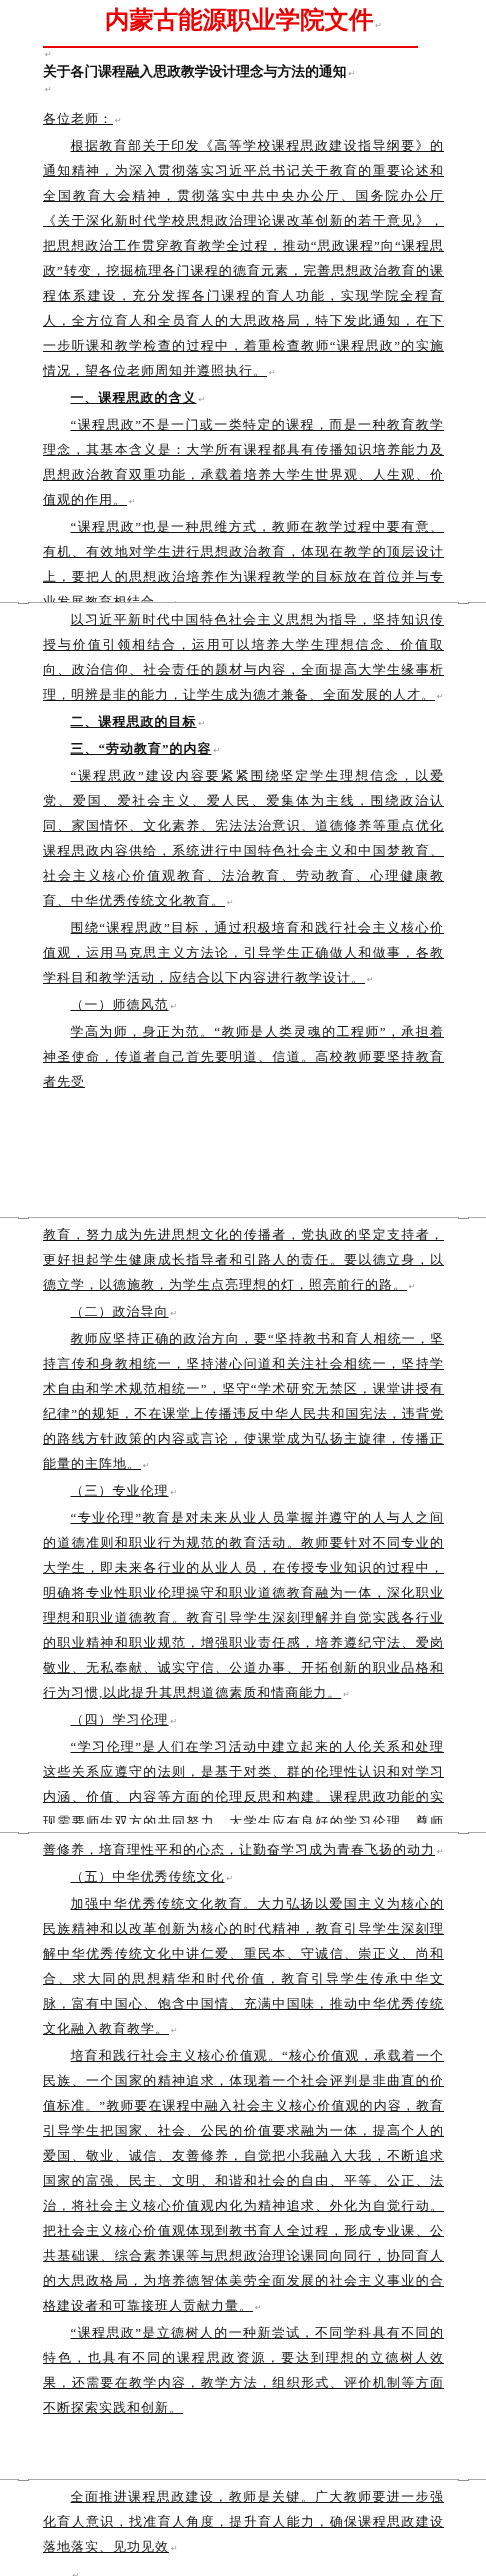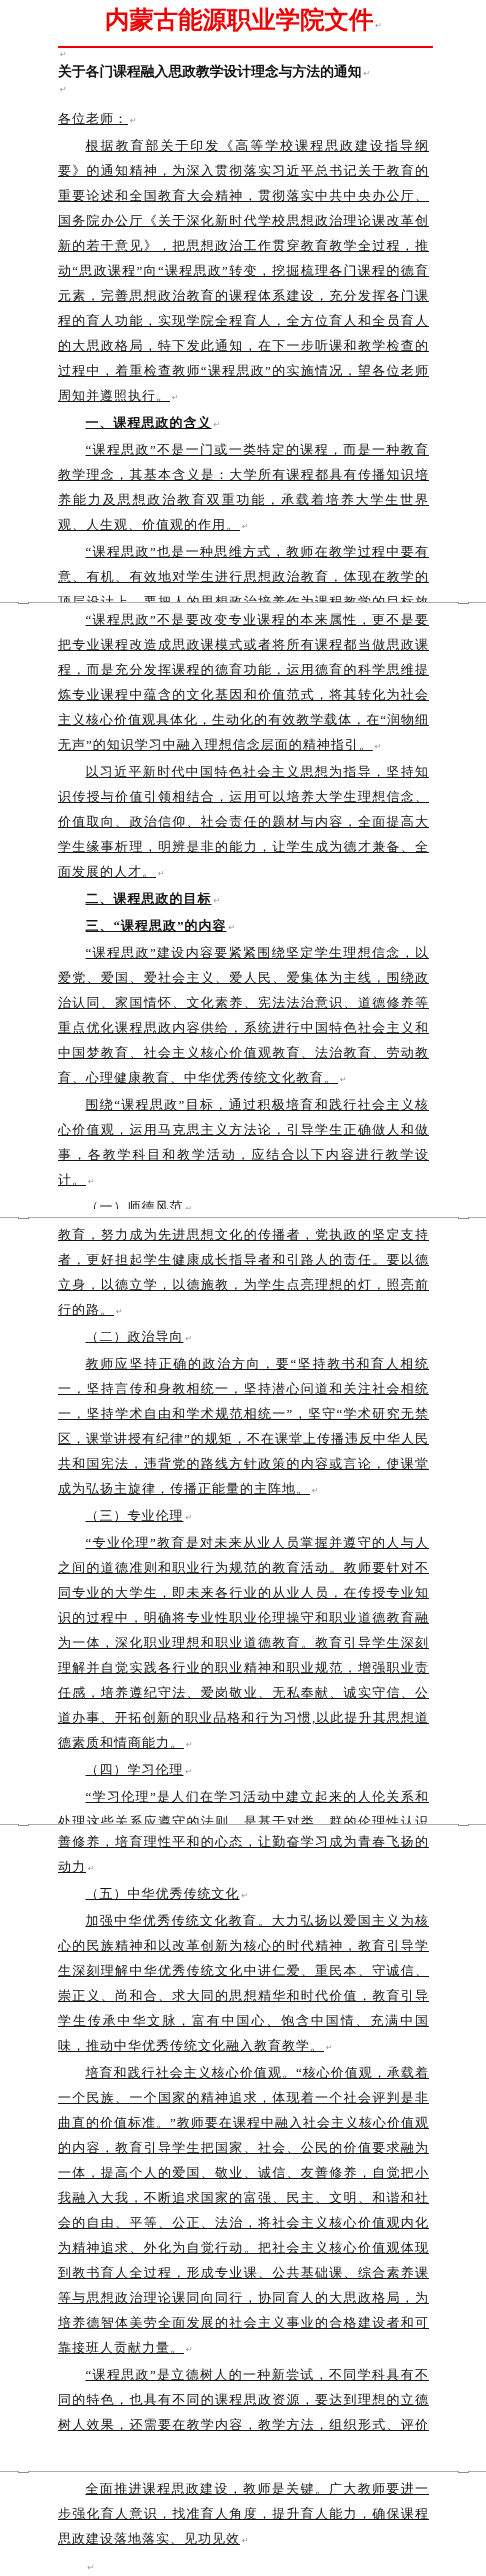--- a/index.html
+++ b/index.html
@@ -1,19 +1,19 @@
 <!DOCTYPE html>
 <html style="font-size:10px"><head>
 <meta charset="utf-8">
 <title>内蒙古能源职业学院文件</title>
 <style>
   html,body{margin:0;padding:0;background:#ffffff;}
   body{width:487px;font-family:"Liberation Serif","DejaVu Serif",serif;}
   .doc{width:487px;background:#ffffff;}
-  .page{position:relative;box-sizing:border-box;padding:0 58px;overflow:hidden;background:#ffffff;}
+  .page{position:relative;box-sizing:border-box;padding:0 43px;overflow:hidden;background:#ffffff;}
   .page-divider{position:absolute;top:0;left:0;width:100%;height:0.6px;background:#ababab;}
   .mark{position:absolute;top:-5px;width:10.6px;height:6.9px;border:0.6px solid #8f8f8f;background:#ffffff;box-sizing:border-box;}
   .mark-left{left:18px;}
   .mark-right{right:18px;}
   .doc-title{margin:3.8px 0 0 0;font-size:24.4px;line-height:31px;font-weight:bold;color:#ee0000;text-align:center;white-space:nowrap;letter-spacing:0px;}
   .red-rule{height:1.9px;background:#ee0000;width:375px;margin:5.6px 0 0 0;}
   .pilcrow-line{height:12.5px;line-height:12.5px;}
   .notice-title{margin:1.3px 0 0 0;font-size:13.8px;line-height:19px;font-weight:bold;text-align:left;color:#111111;font-family:"Liberation Sans","DejaVu Sans",sans-serif;}
   .body-line{font-size:13px;line-height:25px;letter-spacing:1px;color:#151515;text-align:justify;word-break:break-all;margin:0;text-decoration:underline;}
   .salutation{margin-top:10px;text-indent:0;}
@@ -40,43 +40,42 @@
       <div class="body-line para"><span>根据教育部关于印发《高等学校课程思政建设指导纲要》的通知精神，为深入贯彻落实习近平总书记关于教育的重要论述和全国教育大会精神，贯彻落实中共中央办公厅、国务院办公厅《关于深化新时代学校思想政治理论课改革创新的若干意见》，把思想政治工作贯穿教育教学全过程，推动“思政课程”向“课程思政”转变，挖掘梳理各门课程的德育元素，完善思想政治教育的课程体系建设，充分发挥各门课程的育人功能，实现学院全程育人，全方位育人和全员育人的大思政格局，特下发此通知，在下一步听课和教学检查的过程中，着重检查教师“课程思政”的实施情况，望各位老师周知并遵照执行。</span><span class="pilcrow">↵</span></div>
       <div class="body-line heading"><span>一、课程思政的含义</span><span class="pilcrow">↵</span></div>
       <div class="body-line para"><span>“课程思政”不是一门或一类特定的课程，而是一种教育教学理念，其基本含义是：大学所有课程都具有传播知识培养能力及思想政治教育双重功能，承载着培养大学生世界观、人生观、价值观的作用。</span><span class="pilcrow">↵</span></div>
       <div class="body-line para"><span>“课程思政”也是一种思维方式，教师在教学过程中要有意、有机、有效地对学生进行思想政治教育，体现在教学的顶层设计上，要把人的思想政治培养作为课程教学的目标放在首位并与专业发展教育相结合。</span><span class="pilcrow">↵</span></div>
     </section>
     <section class="page" style="height: 607px; padding-top: 5px;">
       <div class="page-divider">
         <span class="mark mark-left"></span>
         <span class="mark mark-right"></span>
       </div>
-      <div class="body-line para"><span>“课程思政”不是要改变专业课程的本来属性，更不是要把专业课程改造成思政课模式或者将所有课程都当做思政课程，而是充分发挥课程的德育功能，运用德育的科学思维提炼专业课程中蕴含的文化基因和价值范式，将其转化为社会主义核心价值观具体化，生动化的有效教学载体，在“润物细无声”的知识学习中融入理想信念层面的精神指引。</span><span class="pilcrow">↵</span></div>
       <div class="body-line para"><span>以习近平新时代中国特色社会主义思想为指导，坚持知识传授与价值引领相结合，运用可以培养大学生理想信念、价值取向、政治信仰、社会责任的题材与内容，全面提高大学生缘事析理，明辨是非的能力，让学生成为德才兼备、全面发展的人才。</span><span class="pilcrow">↵</span></div>
       <div class="body-line heading"><span>二、课程思政的目标</span><span class="pilcrow">↵</span></div>
-      <div class="body-line heading"><span>三、“课程思政”的内容</span><span class="pilcrow">↵</span></div>
+      <div class="body-line heading"><span>三、“劳动教育”的内容</span><span class="pilcrow">↵</span></div>
       <div class="body-line para"><span>“课程思政”建设内容要紧紧围绕坚定学生理想信念，以爱党、爱国、爱社会主义、爱人民、爱集体为主线，围绕政治认同、家国情怀、文化素养、宪法法治意识、道德修养等重点优化课程思政内容供给，系统进行中国特色社会主义和中国梦教育、社会主义核心价值观教育、法治教育、劳动教育、心理健康教育、中华优秀传统文化教育。</span><span class="pilcrow">↵</span></div>
       <div class="body-line para"><span>围绕“课程思政”目标，通过积极培育和践行社会主义核心价值观，运用马克思主义方法论，引导学生正确做人和做事，各教学科目和教学活动，应结合以下内容进行教学设计。</span><span class="pilcrow">↵</span></div>
       <div class="body-line subheading"><span>（一）师德风范</span><span class="pilcrow">↵</span></div>
       <div class="body-line para"><span>学高为师，身正为范。“教师是人类灵魂的工程师”，承担着神圣使命，传道者自己首先要明道、信道。高校教师要坚持教育者先受</span></div>
     </section>
     <section class="page" style="height: 607px; padding-top: 5px; margin-top: 8px;">
       <div class="page-divider">
         <span class="mark mark-left"></span>
         <span class="mark mark-right"></span>
       </div>
       <div class="body-line para para-cont"><span>教育，努力成为先进思想文化的传播者，党执政的坚定支持者，更好担起学生健康成长指导者和引路人的责任。要以德立身，以德立学，以德施教，为学生点亮理想的灯，照亮前行的路。</span><span class="pilcrow">↵</span></div>
       <div class="body-line subheading"><span>（二）政治导向</span><span class="pilcrow">↵</span></div>
       <div class="body-line para"><span>教师应坚持正确的政治方向，要“坚持教书和育人相统一，坚持言传和身教相统一，坚持潜心问道和关注社会相统一，坚持学术自由和学术规范相统一”，坚守“学术研究无禁区，课堂讲授有纪律”的规矩，不在课堂上传播违反中华人民共和国宪法，违背党的路线方针政策的内容或言论，使课堂成为弘扬主旋律，传播正能量的主阵地。</span><span class="pilcrow">↵</span></div>
       <div class="body-line subheading"><span>（三）专业伦理</span><span class="pilcrow">↵</span></div>
       <div class="body-line para"><span>“专业伦理”教育是对未来从业人员掌握并遵守的人与人之间的道德准则和职业行为规范的教育活动。教师要针对不同专业的大学生，即未来各行业的从业人员，在传授专业知识的过程中，明确将专业性职业伦理操守和职业道德教育融为一体，深化职业理想和职业道德教育。教育引导学生深刻理解并自觉实践各行业的职业精神和职业规范，增强职业责任感，培养遵纪守法、爱岗敬业、无私奉献、诚实守信、公道办事、开拓创新的职业品格和行为习惯,以此提升其思想道德素质和情商能力。</span><span class="pilcrow">↵</span></div>
       <div class="body-line subheading"><span>（四）学习伦理</span><span class="pilcrow">↵</span></div>
       <div class="body-line para"><span>“学习伦理”是人们在学习活动中建立起来的人伦关系和处理这些关系应遵守的法则，是基于对类、群的伦理性认识和对学习内涵、价值、内容等方面的伦理反思和构建。课程思政功能的实现需要师生双方的共同努力，大学生应有良好的学习伦理，尊师重教、志存高远、脚踏实地、遵守纪律，在学习过程中体悟人性、弘扬忍人性、完</span></div>
     </section>
-    <section class="page" style="height: 607px; padding-top: 5px;">
+    <section class="page" style="height: 607px; padding-top: 5px; margin-top: 8px;">
       <div class="page-divider">
         <span class="mark mark-left"></span>
         <span class="mark mark-right"></span>
       </div>
       <div class="body-line para para-cont"><span>善修养，培育理性平和的心态，让勤奋学习成为青春飞扬的动力</span><span class="pilcrow">↵</span></div>
       <div class="body-line subheading"><span>（五）中华优秀传统文化</span><span class="pilcrow">↵</span></div>
       <div class="body-line para"><span>加强中华优秀传统文化教育。大力弘扬以爱国主义为核心的民族精神和以改革创新为核心的时代精神，教育引导学生深刻理解中华优秀传统文化中讲仁爱、重民本、守诚信、崇正义、尚和合、求大同的思想精华和时代价值，教育引导学生传承中华文脉，富有中国心、饱含中国情、充满中国味，推动中华优秀传统文化融入教育教学。</span><span class="pilcrow">↵</span></div>
       <div class="body-line para"><span>培育和践行社会主义核心价值观。“核心价值观，承载着一个民族、一个国家的精神追求，体现着一个社会评判是非曲直的价值标准。”教师要在课程中融入社会主义核心价值观的内容，教育引导学生把国家、社会、公民的价值要求融为一体，提高个人的爱国、敬业、诚信、友善修养，自觉把小我融入大我，不断追求国家的富强、民主、文明、和谐和社会的自由、平等、公正、法治，将社会主义核心价值观内化为精神追求、外化为自觉行动。把社会主义核心价值观体现到教书育人全过程，形成专业课、公共基础课、综合素养课等与思想政治理论课同向同行，协同育人的大思政格局，为培养德智体美劳全面发展的社会主义事业的合格建设者和可靠接班人贡献力量。</span><span class="pilcrow">↵</span></div>
       <div class="body-line para"><span>“课程思政”是立德树人的一种新尝试，不同学科具有不同的特色，也具有不同的课程思政资源，要达到理想的立德树人效果，还需要在教学内容，教学方法，组织形式、评价机制等方面不断探索实践和创新。</span></div>
     </section>

